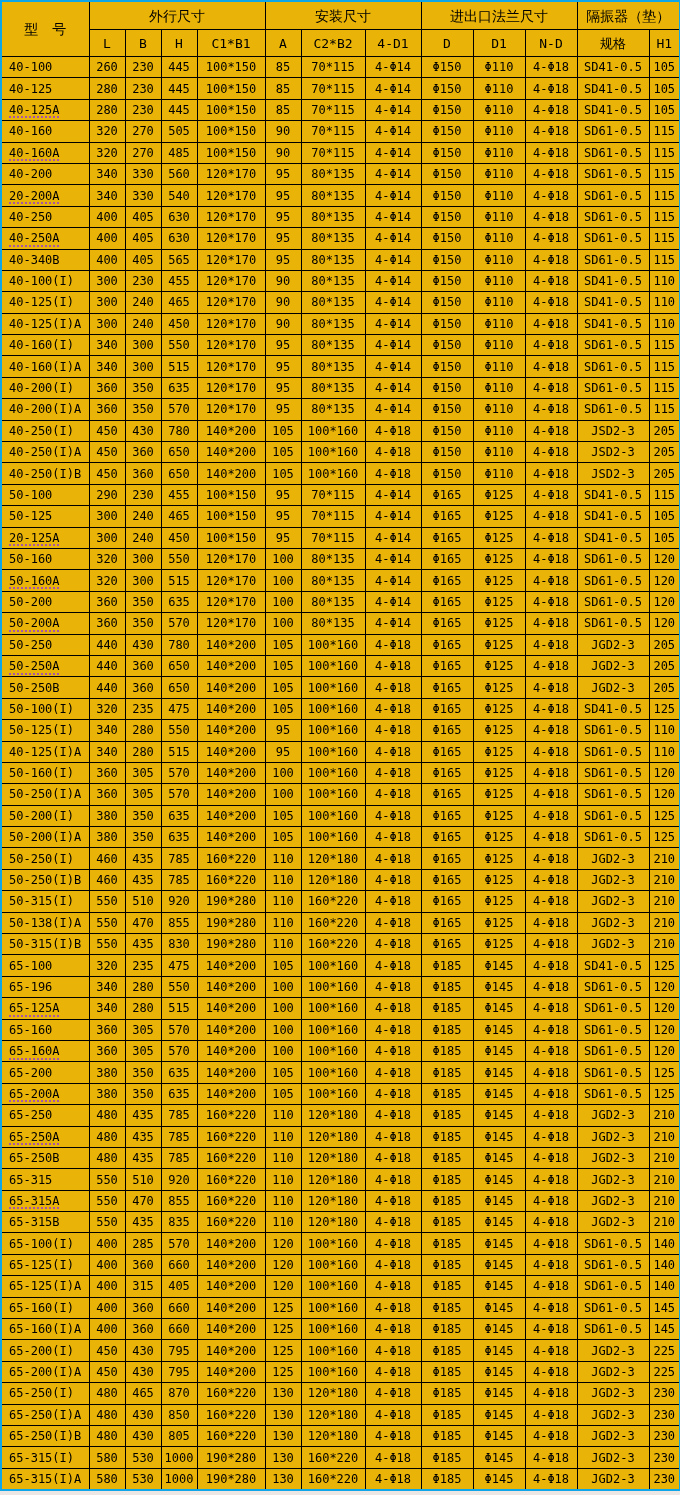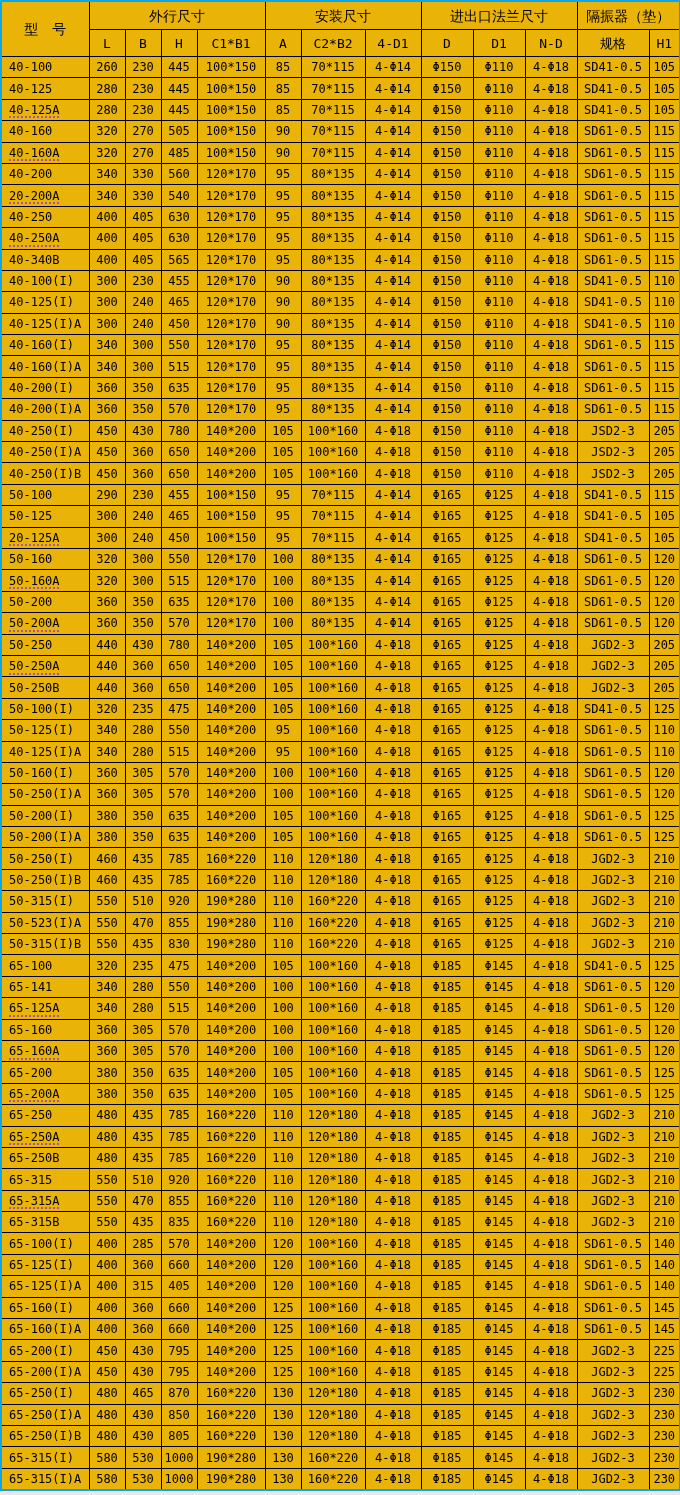--- a/index.html
+++ b/index.html
@@ -678,21 +678,21 @@
           <td>110</td>
           <td>160*220</td>
           <td>4-Φ18</td>
           <td>Φ165</td>
           <td>Φ125</td>
           <td>4-Φ18</td>
           <td>JGD2-3</td>
           <td>210</td>
         </tr>
         <tr>
-          <td class="model">50-523(I)A</td>
+          <td class="model">50-138(I)A</td>
           <td>550</td>
           <td>470</td>
           <td>855</td>
           <td>190*280</td>
           <td>110</td>
           <td>160*220</td>
           <td>4-Φ18</td>
           <td>Φ165</td>
           <td>Φ125</td>
           <td>4-Φ18</td>
@@ -723,21 +723,21 @@
           <td>105</td>
           <td>100*160</td>
           <td>4-Φ18</td>
           <td>Φ185</td>
           <td>Φ145</td>
           <td>4-Φ18</td>
           <td>SD41-0.5</td>
           <td>125</td>
         </tr>
         <tr>
-          <td class="model">65-141</td>
+          <td class="model">65-196</td>
           <td>340</td>
           <td>280</td>
           <td>550</td>
           <td>140*200</td>
           <td>100</td>
           <td>100*160</td>
           <td>4-Φ18</td>
           <td>Φ185</td>
           <td>Φ145</td>
           <td>4-Φ18</td>

